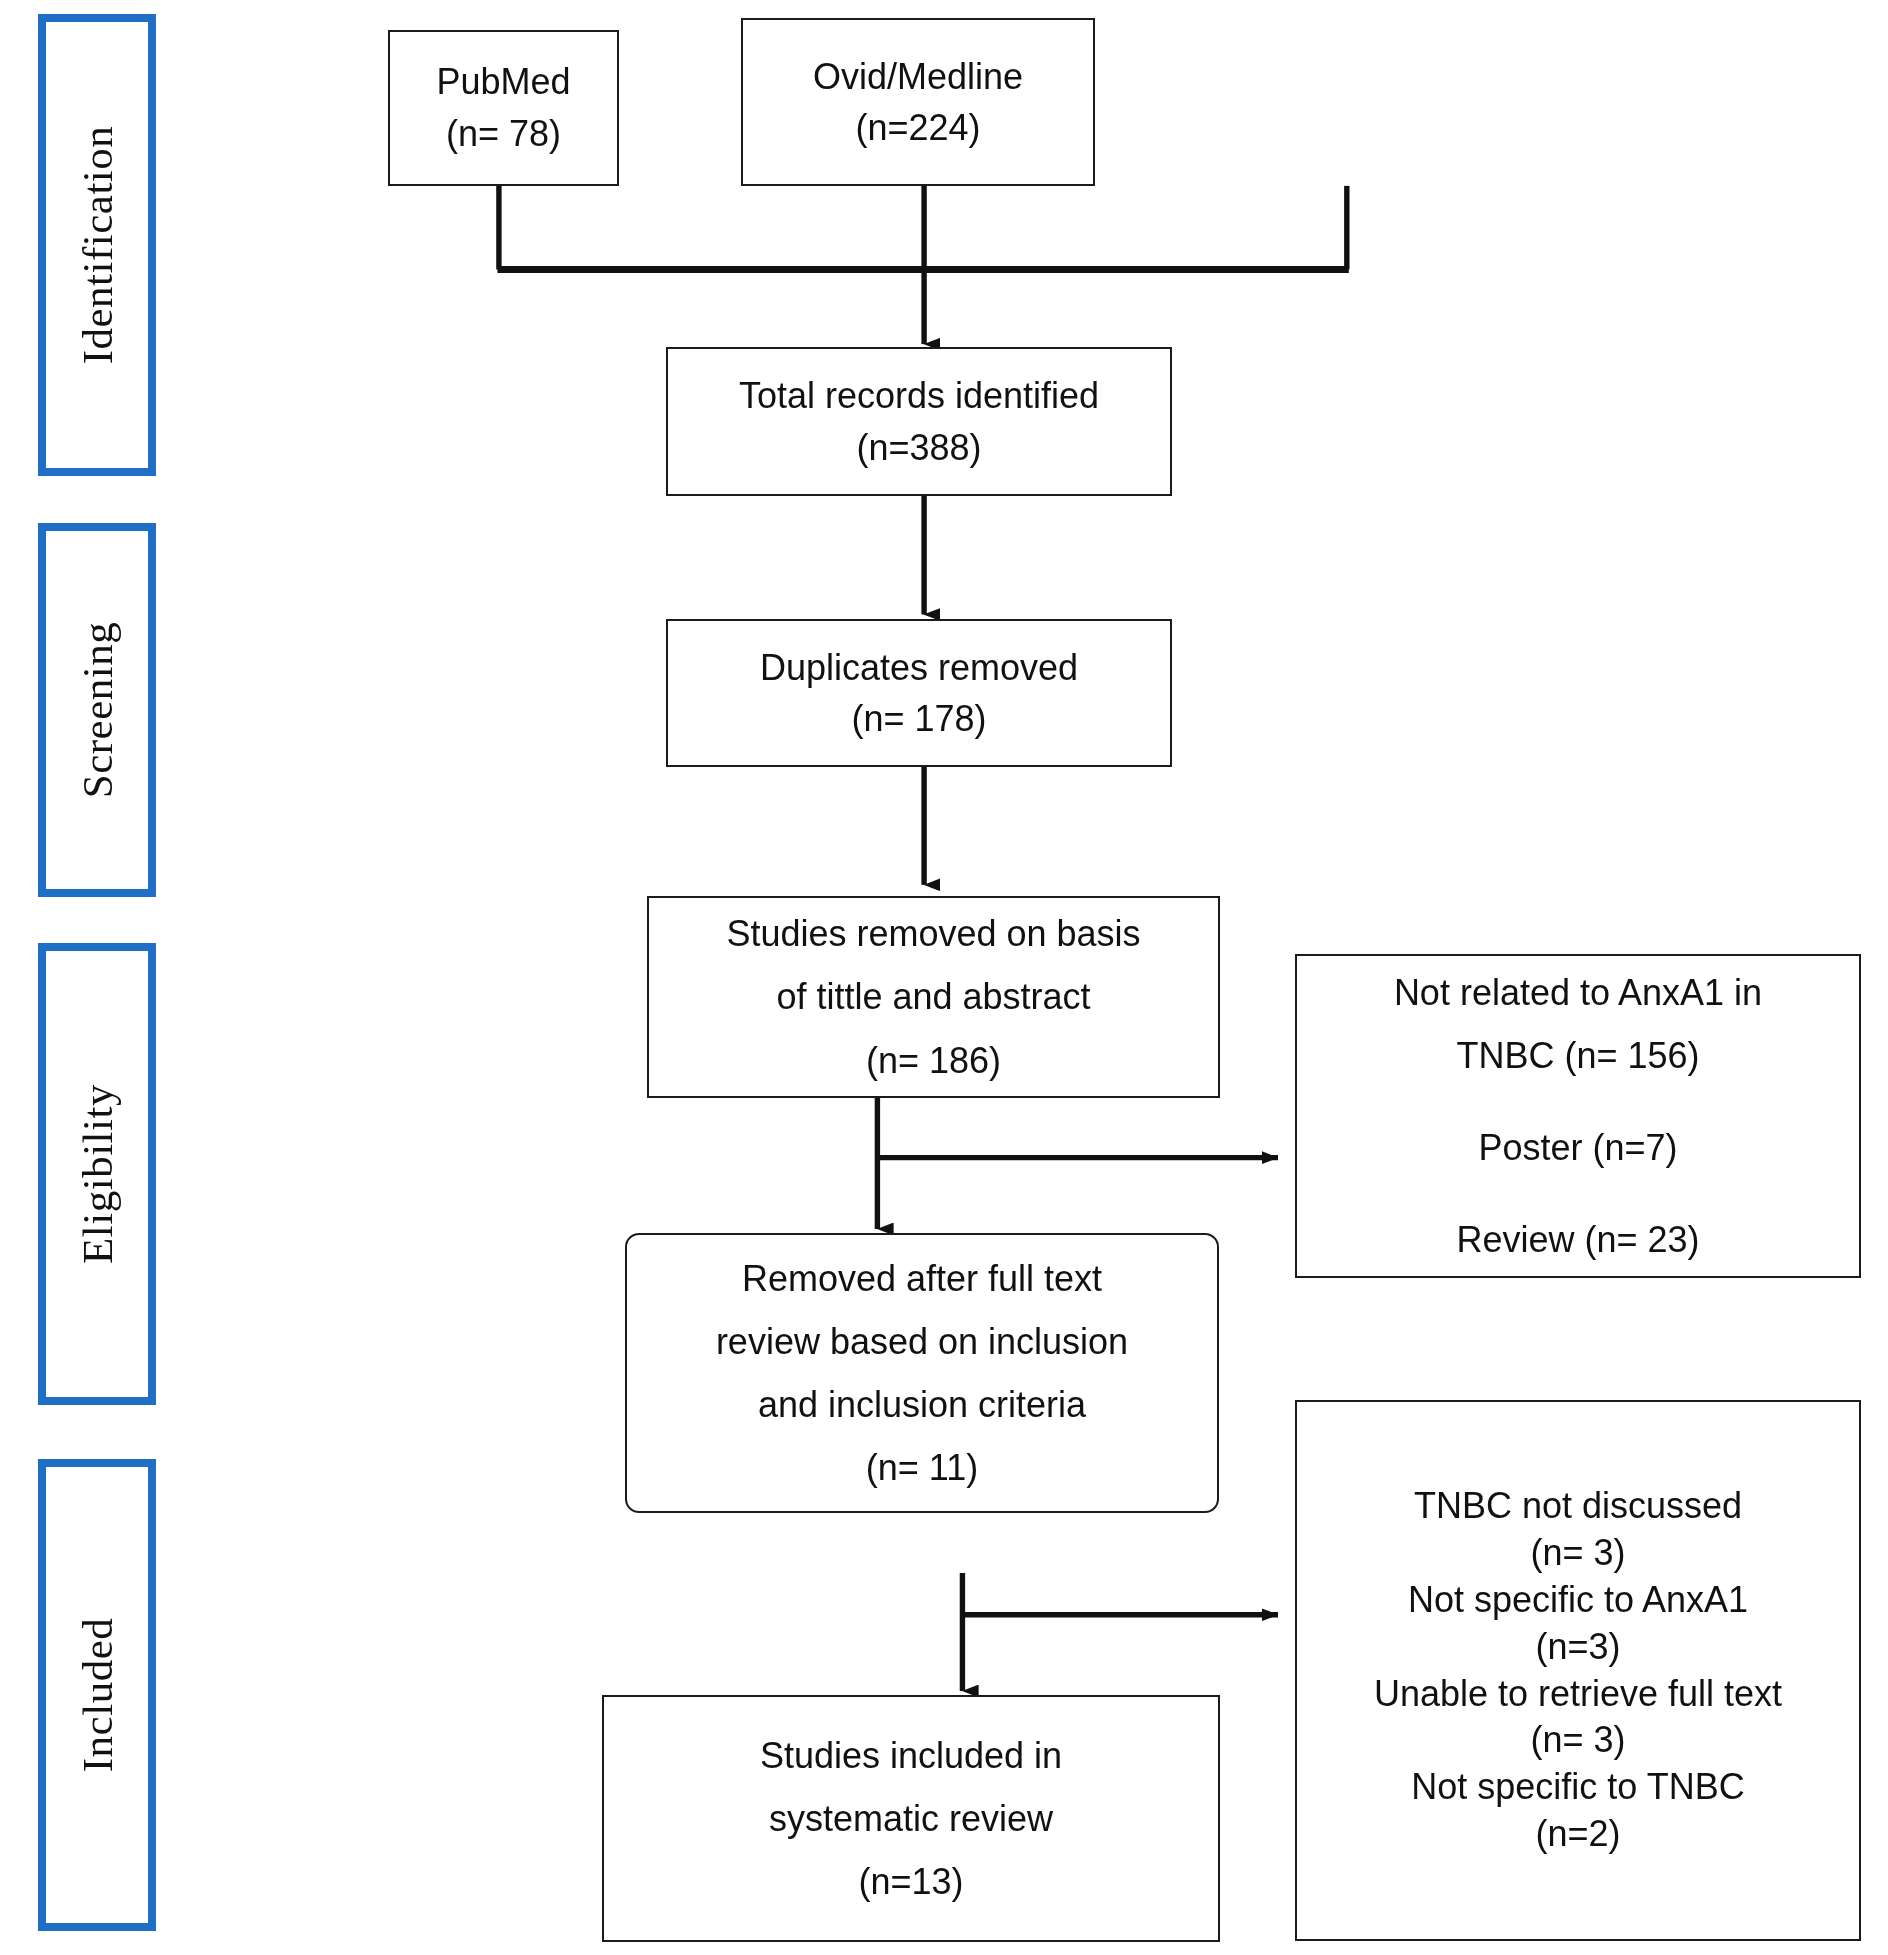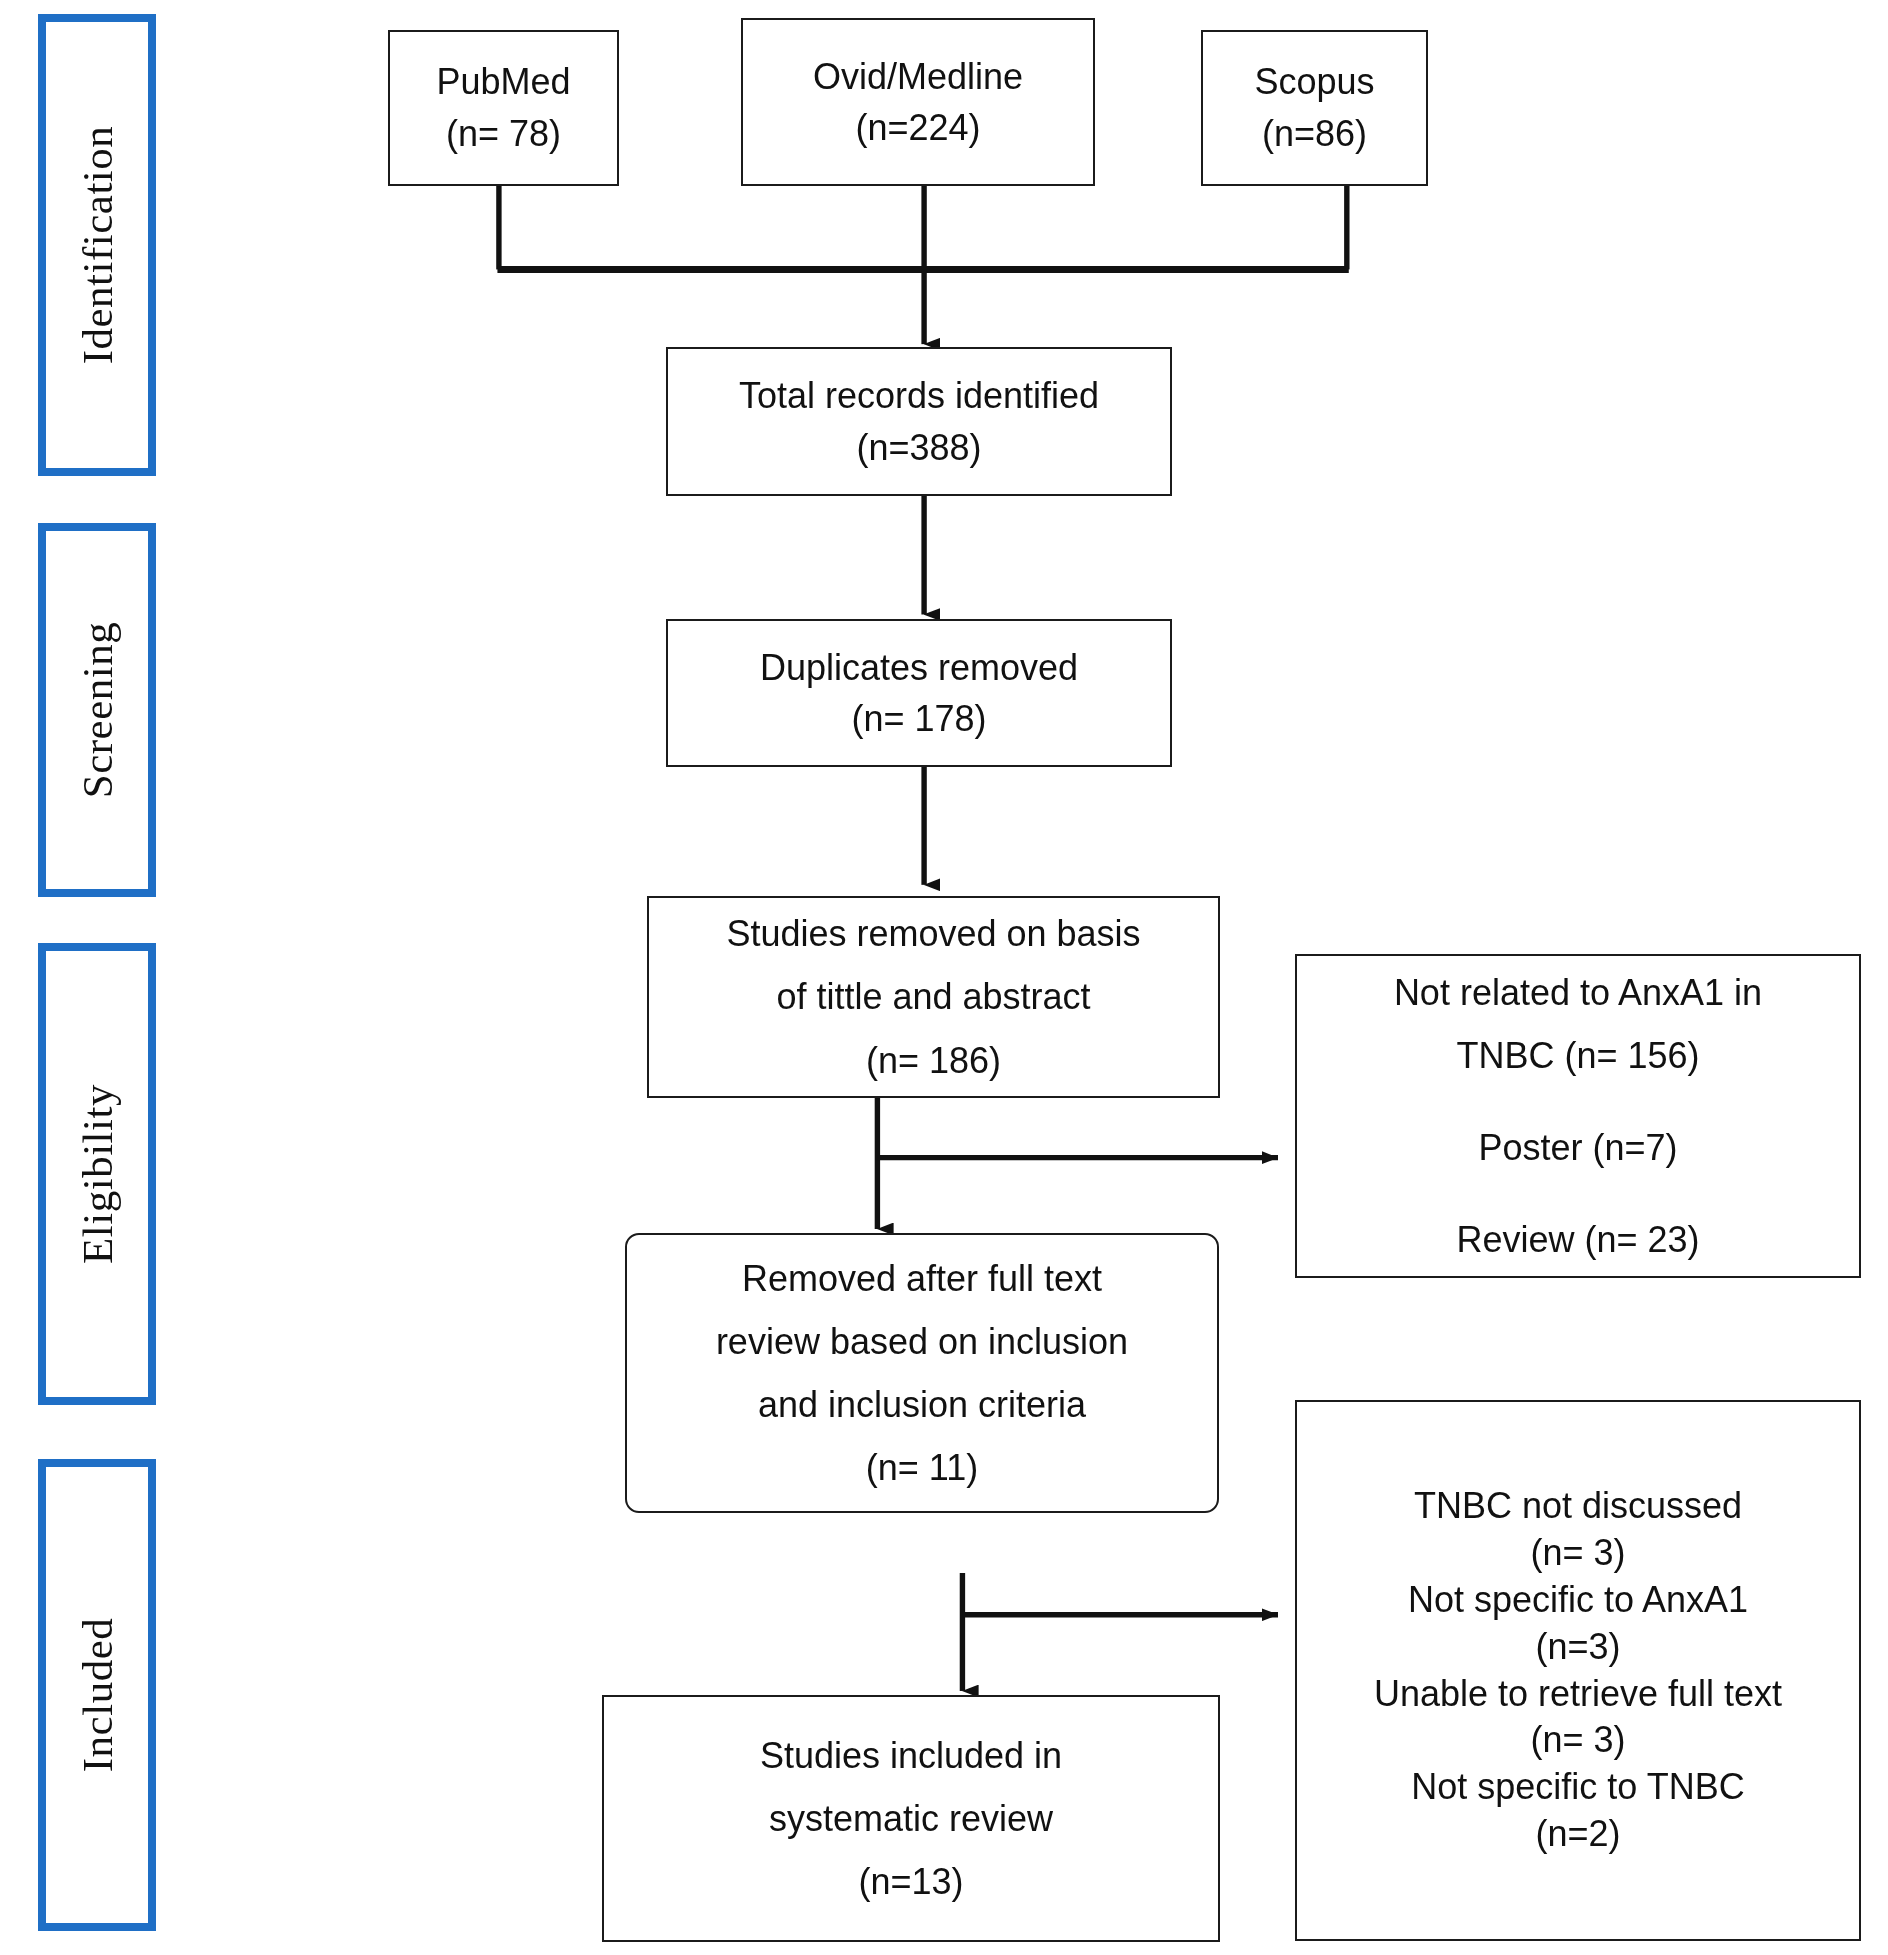--- a/index.html
+++ b/index.html
@@ -120,24 +120,20 @@
   <div class="flow-box" style="left:388px; top:29.5px; width:231px; height:156px;">
     <span class="line">PubMed</span>
     <span class="line">(n= 78)</span>
   </div>
 
   <div class="flow-box" style="left:741px; top:17.7px; width:354px; height:168px;">
     <span class="line">Ovid/Medline</span>
     <span class="line">(n=224)</span>
   </div>
 
-  <div class="flow-box" style="left:1201px; top:29.5px; width:227px; height:156px;">
-    <span class="line">Scopus</span>
-    <span class="line">(n=86)</span>
-  </div>
 
   <div class="flow-box" style="left:666px; top:347px; width:506px; height:149px;text-align:center;">
     <span class="line">Total records identified</span>
     <span class="line">(n=388)</span>
   </div>
 
   <div class="flow-box" style="left:666px; top:619px; width:506px; height:148px;">
     <span class="line">Duplicates removed</span>
     <span class="line">(n= 178)</span>
   </div>

